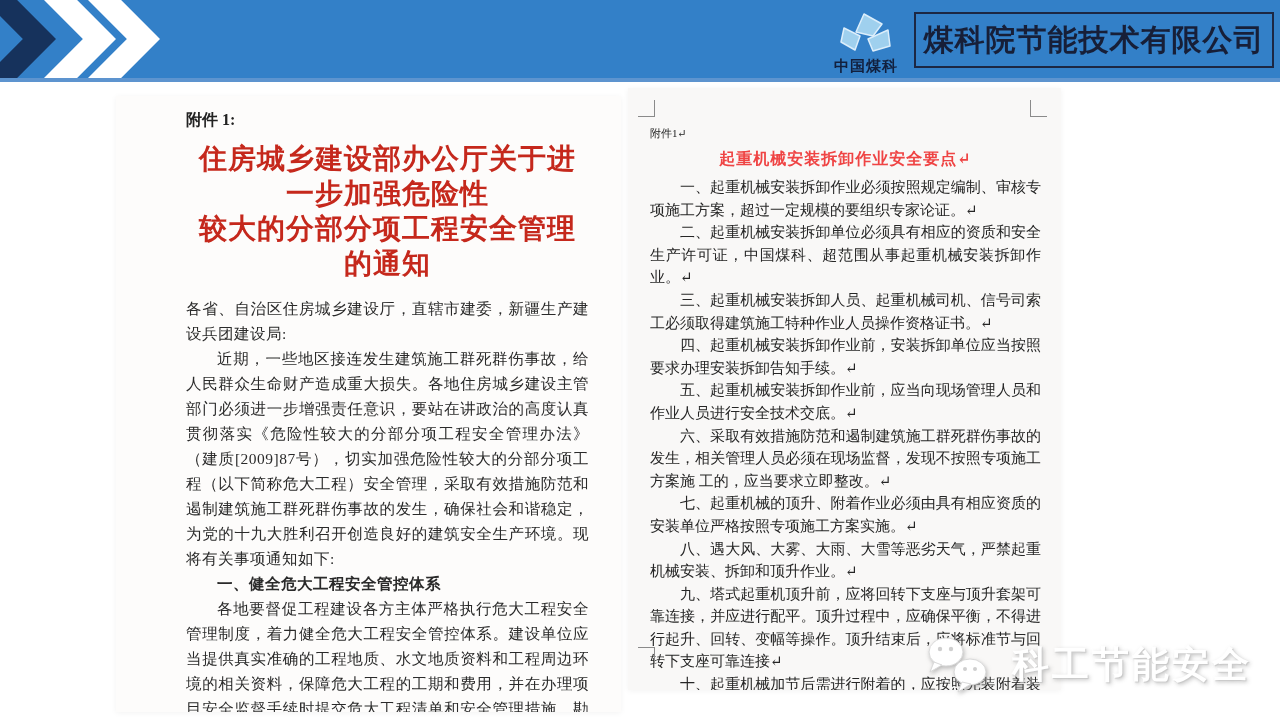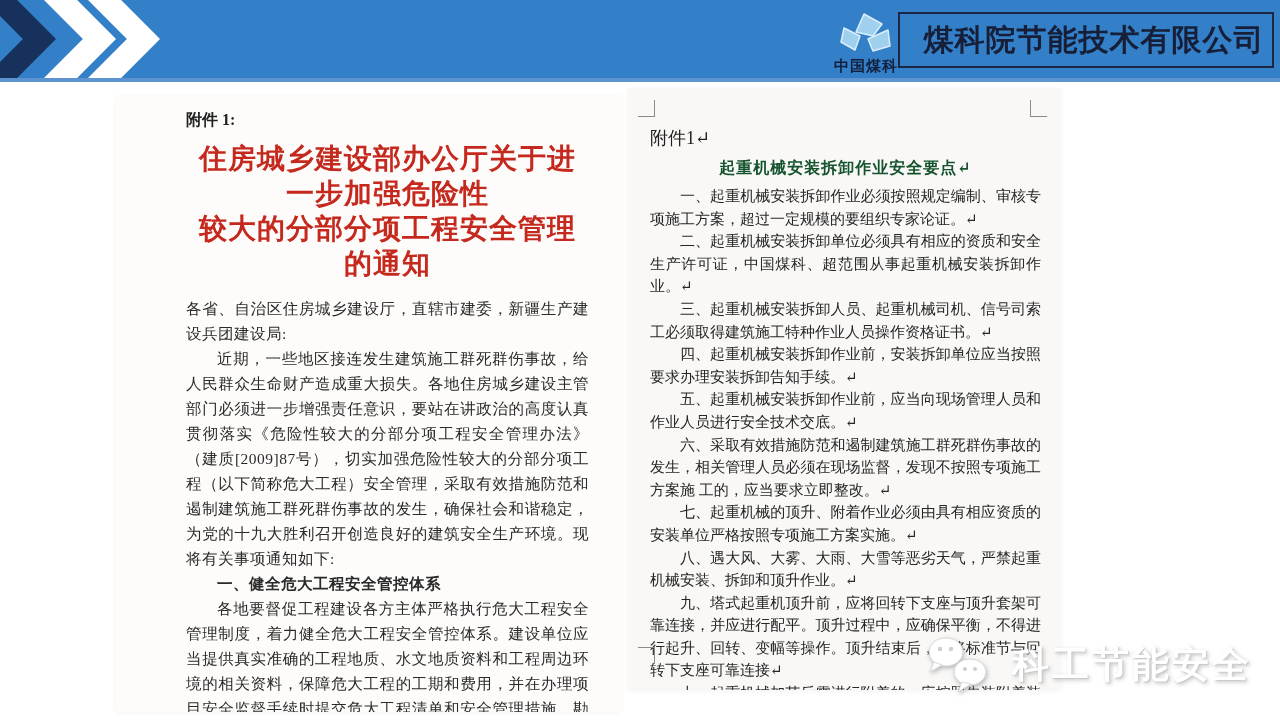--- a/index.html
+++ b/index.html
@@ -12,37 +12,37 @@
         clip-path:polygon(0 0,46% 0,100% 50%,46% 100%,0 100%,54% 50%);}
   .chev-dark{left:-16px;background:#16325C;}
   .chev-w1{left:44px;background:#ffffff;}
   .chev-w2{left:88px;background:#ffffff;}
   .logo{position:absolute;right:372px;top:12px;width:84px;text-align:center;}
   .logo-text{font-family:"Liberation Sans","DejaVu Sans",sans-serif;font-size:15px;font-weight:700;
              color:#12203e;margin-top:1px;letter-spacing:1px;}
   .company-box{position:absolute;right:6px;top:12px;width:356px;height:52px;border:2px solid #1c2743;
                display:flex;align-items:center;justify-content:center;
                font-family:"Liberation Sans","DejaVu Sans",sans-serif;
-               font-size:30px;font-weight:600;color:#171f38;letter-spacing:1px;white-space:nowrap;padding-left:16px;}
+               font-size:30px;font-weight:600;color:#171f38;letter-spacing:1px;white-space:nowrap;}
   
   .doc{position:absolute;box-sizing:border-box;overflow:hidden;}
   .doc-left{left:116px;top:96px;width:505px;height:616px;background:#fdfcfb;
             box-shadow:0 1px 6px rgba(0,0,0,.05);padding:14px 32px 0 70px;}
   .doc-right{left:628px;top:88px;width:433px;height:602px;background:#f9f8f7;
              box-shadow:0 1px 6px rgba(0,0,0,.05);padding:10px 20px 0 22px;}
   .attach{font-size:16px;font-weight:600;color:#222;}
   .ltitle{margin:10px 0 0 0;text-align:center;color:#c5281c;font-size:28px;line-height:35px;
           font-weight:700;letter-spacing:1px;}
   .lbody{margin-top:15px;font-size:15.5px;line-height:25px;text-align:justify;color:#2a2a2a;
          letter-spacing:.5px;}
   .para{margin:0;text-indent:2em;}
   .para.noindent{text-indent:0;}
   .para.section{font-weight:700;}
-  .attach2{margin-top:28px;font-size:18px;color:#222;}
-  .rtitle{margin:8px 0 0 0;text-align:center;color:#14532d;font-size:16px;font-weight:700;
+  .attach2{margin-top:28px;font-size:11px;color:#222;}
+  .rtitle{margin:8px 0 0 0;text-align:center;color:#ef4444;font-size:16px;font-weight:700;
           letter-spacing:1px;}
   .rbody{margin-top:6px;font-size:15px;line-height:22.6px;text-align:justify;color:#262626;}
   .mark{position:absolute;width:16px;height:16px;border:0 solid #8a8a8a;}
   .mark-tl{left:10px;top:12px;border-right-width:1px;border-bottom-width:1px;}
   .mark-tr{right:14px;top:12px;border-left-width:1px;border-bottom-width:1px;}
   .mark-bl{left:10px;bottom:26px;border-right-width:1px;border-top-width:1px;}
   
   .watermark{position:absolute;right:28px;bottom:22px;display:flex;align-items:center;gap:16px;}
   .watermark .wm-text{font-family:"Liberation Sans","DejaVu Sans",sans-serif;font-size:37px;
           font-weight:700;color:#ffffff;letter-spacing:3px;white-space:nowrap;

